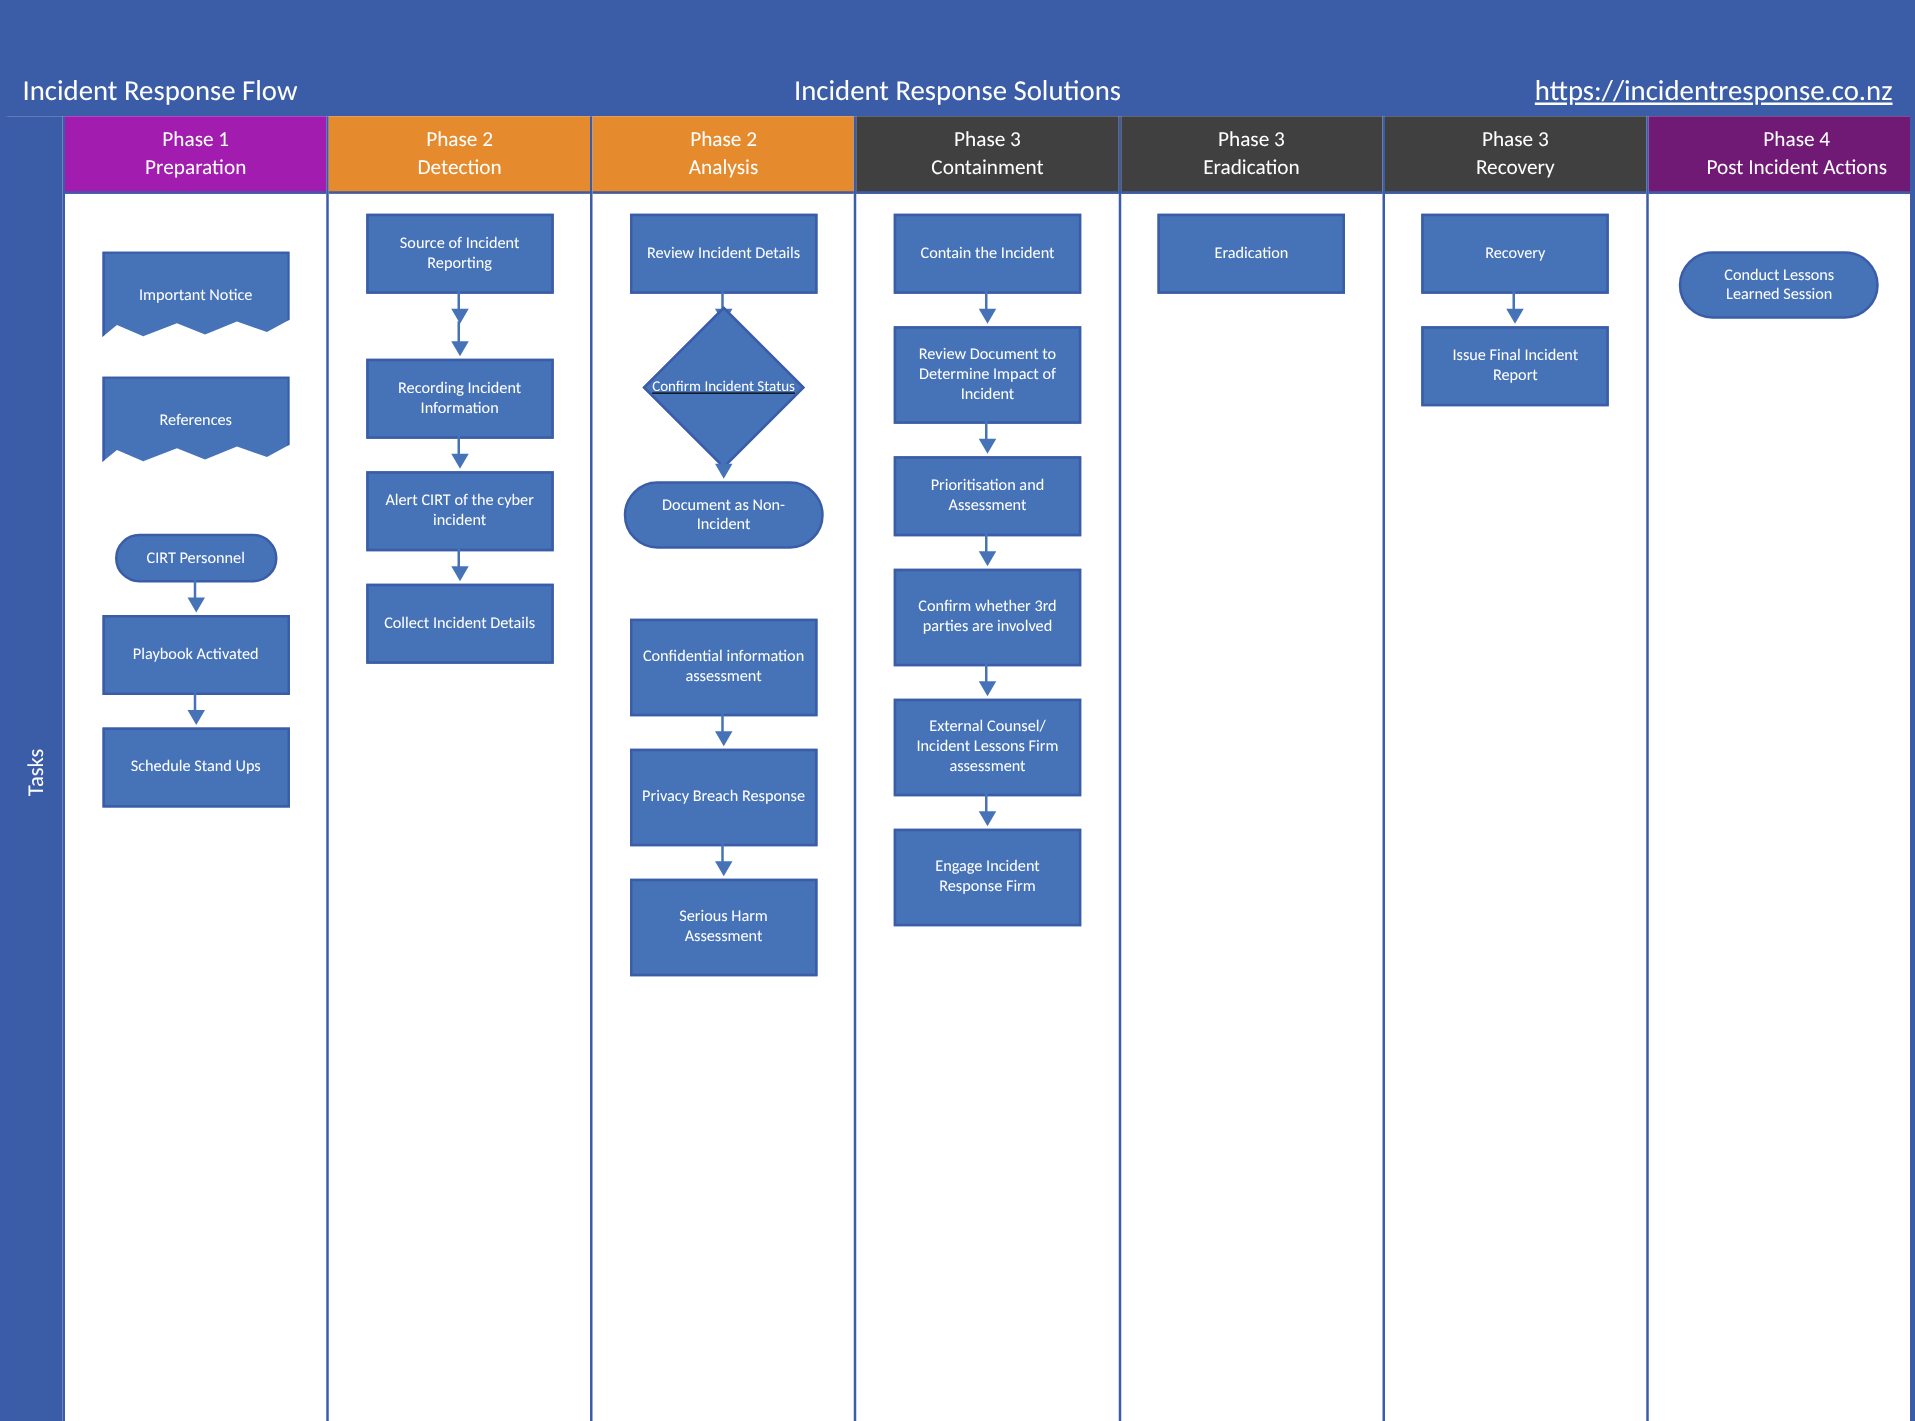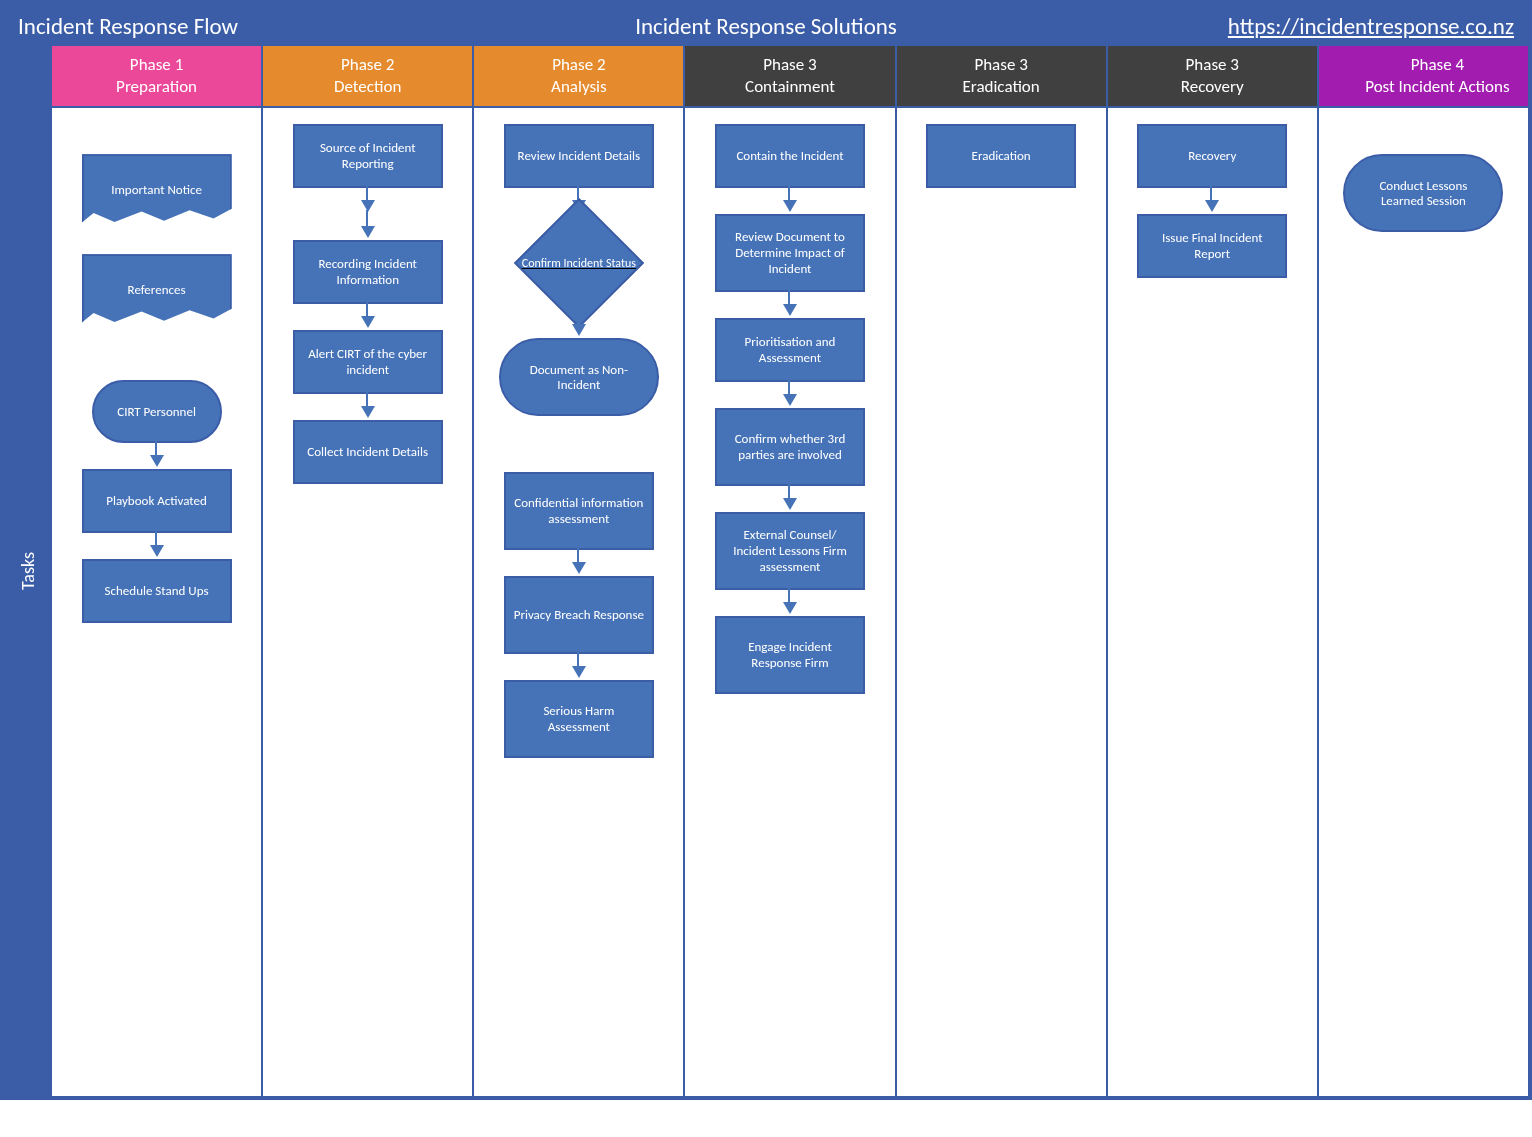--- a/index.html
+++ b/index.html
@@ -12,21 +12,21 @@
     border: 4px solid #3b5da8;
     background: #fff;
   }
   .title-bar {
     background: #3b5da8;
     color: #fff;
     display: flex;
     padding: 8px 14px 6px 14px;
     font-size: 23px;
   }
-  .title-bar > div { flex:1; }
+  .title-bar > div { flex:1;margin-top:47px; }
   .title-bar .center { text-align: center; }
   .title-bar .right { text-align: right; text-decoration: underline; }
 
   .swim {
     display: grid;
     grid-template-columns: 46px repeat(7, 1fr);
     min-height: 1050px;
   }
   .row-label {
     background: #3b5da8;
@@ -45,24 +45,24 @@
     flex-direction: column;
   }
   .lane-header {
     color: #fff;
     text-align: center;
     font-size: 17px;
     padding: 8px 4px;
     line-height: 1.3;
     border-bottom: 2px solid #3b5da8;
   }
-  .lane-header.green  { background: #ec4899; }
+  .lane-header.green  { background: #a21caf; }
   .lane-header.orange { background: #e68a2e; }
   .lane-header.red    { background: #404040; }
-  .lane-header.blue   { background: #a21caf; padding-left: 32px; }
+  .lane-header.blue   { background: #701a75; padding-left: 32px; }
 
   .lane-body {
     flex: 1;
     display: flex;
     flex-direction: column;
     align-items: center;
     padding: 16px 6px 20px 6px;
     gap: 0;
   }
 
@@ -97,21 +97,21 @@
     position: relative;
     clip-path: polygon(0 0, 100% 0, 100% 78%, 88% 92%, 72% 80%, 55% 95%, 40% 82%, 22% 97%, 8% 84%, 0 98%);
   }
 
   .pill {
     background: #4673b8;
     border: 2px solid #3b5da8;
     color: #fff;
     font-size: 13px;
     text-align: center;
-    padding: 22px 14px;
+    padding: 10px 14px;
     border-radius: 999px;
     min-width: 130px;
     max-width: 160px;
   }
 
   .diamond-wrap { position: relative; width: 132px; height: 98px; display:flex; align-items:center; justify-content:center;text-decoration:underline; }
   .diamond {
     width: 92px; height: 92px;
     background: #4673b8;
     border: 2px solid #3b5da8;

